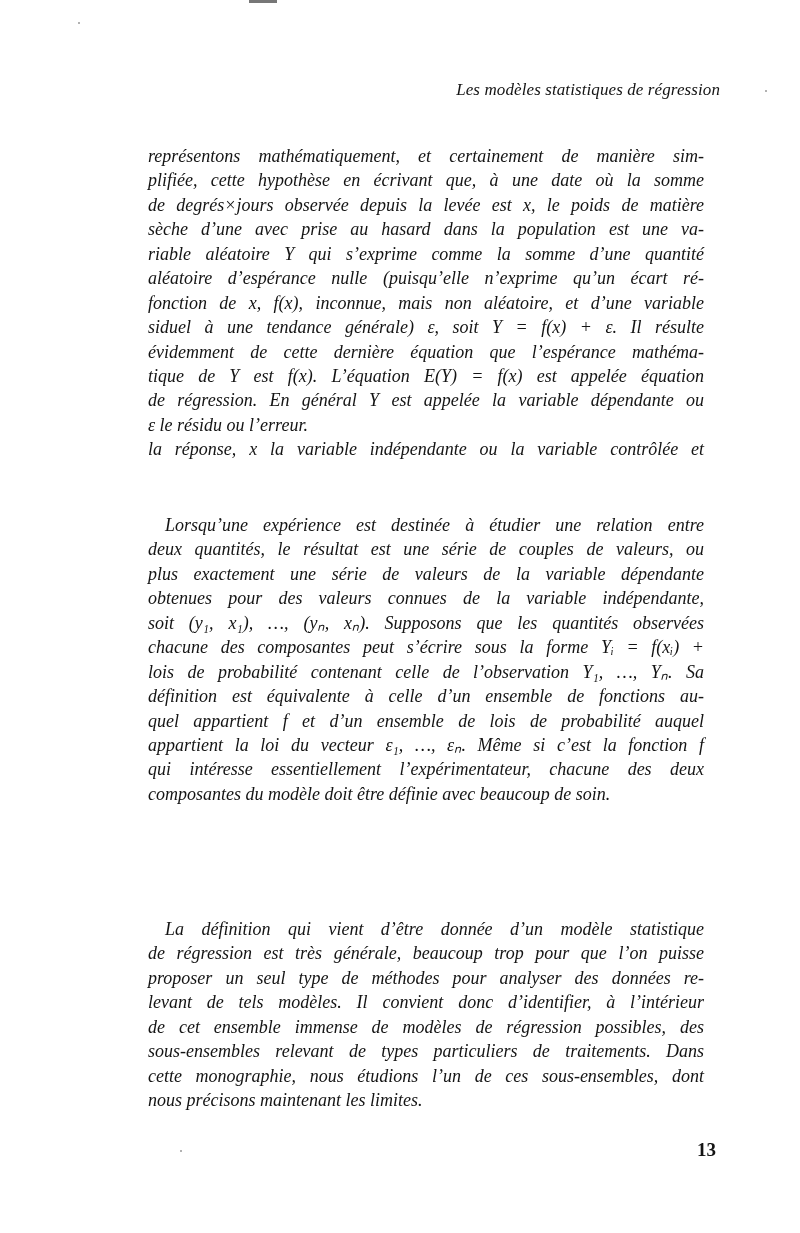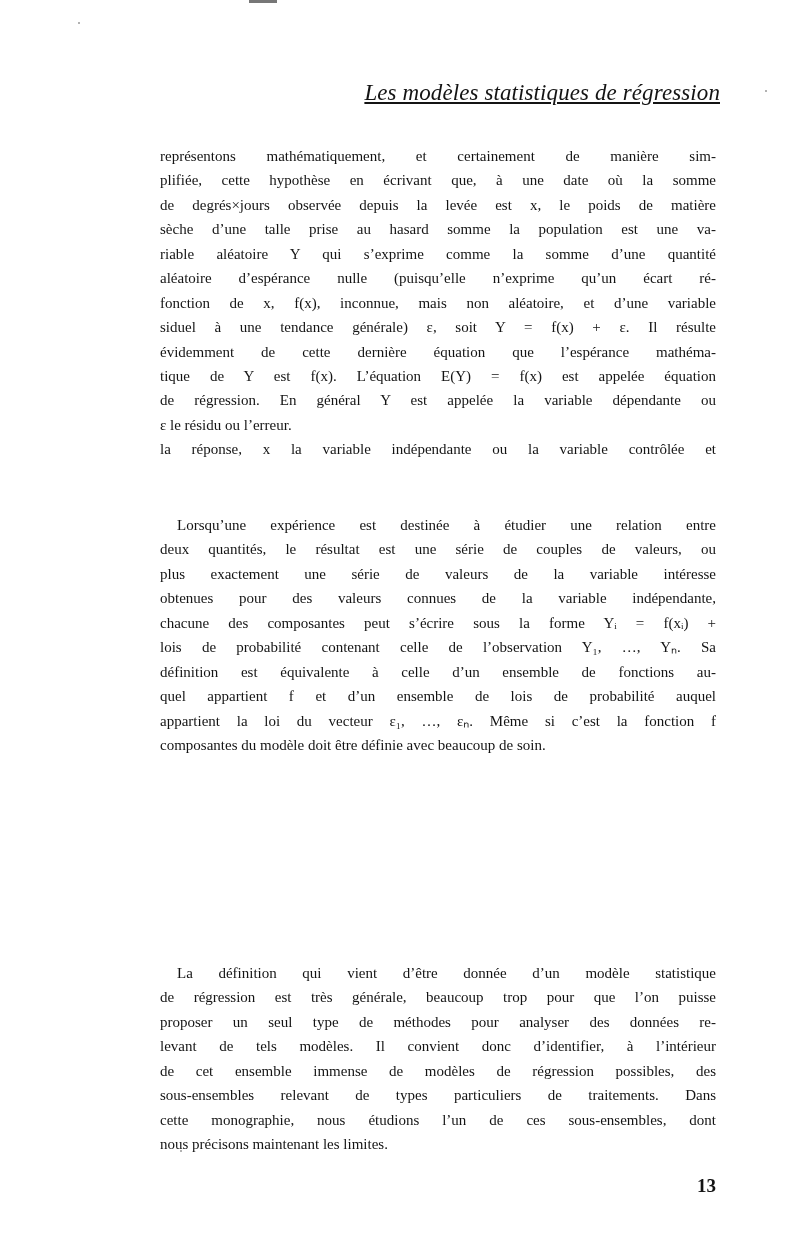--- a/index.html
+++ b/index.html
@@ -1,70 +1,72 @@
 <!DOCTYPE html>
 <html><head>
 <meta charset="utf-8">
 <style>
   html, body { margin: 0; padding: 0; background: #ffffff; }
   body { width: 800px; height: 1233px; position: relative; overflow: hidden;
          font-family: "DejaVu Serif", "Liberation Serif", serif; color: #141414; }
   .topmark { position: absolute; left: 249px; top: 0; width: 28px; height: 3px; background: #777; }
   .speck { position: absolute; width: 2px; height: 2px; background: #999; border-radius: 1px; }
   .running-head { position: absolute; right: 80px; top: 80px; font-style: italic;
-                  font-size: 23px; font-family: "Liberation Serif", serif; letter-spacing: 0.1px; text-decoration: underline; }
-  .para { position: absolute; left: 160px; width: 556px;
-          font-family: "Liberation Serif", serif; font-size: 15px; }
+                  font-size: 17px; font-family: "Liberation Serif", serif; letter-spacing: 0.1px; }
+  .para { position: absolute; left: 148px; width: 556px;
+          font-family: "Liberation Serif", serif; font-size: 18px; font-style: italic; }
   .line { display: block; height: 24.45px; line-height: 24.45px; white-space: nowrap;
           text-align: justify; text-align-last: justify; }
   .line.last { text-align-last: left; }
   .line.indent { padding-left: 17px; }
   .folio { position: absolute; left: 697px; top: 1139px; font-family: "Liberation Serif", serif;
-           font-size: 19px; font-weight: bold; margin-top: 36px; }
+           font-size: 19px; font-weight: bold; }
 </style>
 </head>
 <body>
 
 <div class="topmark"></div>
 <div class="speck" style="left:78px;top:22px;"></div>
 <div class="speck" style="left:765px;top:90px;"></div>
 <div class="speck" style="left:180px;top:1150px;"></div>
 
 <div class="running-head">Les modèles statistiques de régression</div>
 
 <div class="para" style="top:144px;">
   <span class="line">représentons mathématiquement, et certainement de manière sim-</span>
   <span class="line">plifiée, cette hypothèse en écrivant que, à une date où la somme</span>
   <span class="line">de degrés×jours observée depuis la levée est x, le poids de matière</span>
-  <span class="line">sèche d’une talle prise au hasard somme la population est une va-</span>
+  <span class="line">sèche d’une avec prise au hasard dans la population est une va-</span>
   <span class="line">riable aléatoire Y qui s’exprime comme la somme d’une quantité</span>
   <span class="line">aléatoire d’espérance nulle (puisqu’elle n’exprime qu’un écart ré-</span>
   <span class="line">fonction de x, f(x), inconnue, mais non aléatoire, et d’une variable</span>
   <span class="line">siduel à une tendance générale) ε, soit Y = f(x) + ε. Il résulte</span>
   <span class="line">évidemment de cette dernière équation que l’espérance mathéma-</span>
   <span class="line">tique de Y est f(x). L’équation E(Y) = f(x) est appelée équation</span>
   <span class="line">de régression. En général Y est appelée la variable dépendante ou</span>
   <span class="line last">ε le résidu ou l’erreur.</span>
   <span class="line">la réponse, x la variable indépendante ou la variable contrôlée et</span>
 </div>
 
 <div class="para" style="top:513px;">
   <span class="line indent">Lorsqu’une expérience est destinée à étudier une relation entre</span>
   <span class="line">deux quantités, le résultat est une série de couples de valeurs, ou</span>
-  <span class="line">plus exactement une série de valeurs de la variable intéresse</span>
+  <span class="line">plus exactement une série de valeurs de la variable dépendante</span>
   <span class="line">obtenues pour des valeurs connues de la variable indépendante,</span>
+  <span class="line">soit (y₁, x₁), …, (yₙ, xₙ). Supposons que les quantités observées</span>
   <span class="line">chacune des composantes peut s’écrire sous la forme Yᵢ = f(xᵢ) +</span>
   <span class="line">lois de probabilité contenant celle de l’observation Y₁, …, Yₙ. Sa</span>
   <span class="line">définition est équivalente à celle d’un ensemble de fonctions au-</span>
   <span class="line">quel appartient f et d’un ensemble de lois de probabilité auquel</span>
   <span class="line">appartient la loi du vecteur ε₁, …, εₙ. Même si c’est la fonction f</span>
+  <span class="line">qui intéresse essentiellement l’expérimentateur, chacune des deux</span>
   <span class="line last">composantes du modèle doit être définie avec beaucoup de soin.</span>
 </div>
 
-<div class="para" style="top:917px;margin-top:44px;">
+<div class="para" style="top:917px;">
   <span class="line indent">La définition qui vient d’être donnée d’un modèle statistique</span>
   <span class="line">de régression est très générale, beaucoup trop pour que l’on puisse</span>
   <span class="line">proposer un seul type de méthodes pour analyser des données re-</span>
   <span class="line">levant de tels modèles. Il convient donc d’identifier, à l’intérieur</span>
   <span class="line">de cet ensemble immense de modèles de régression possibles, des</span>
   <span class="line">sous-ensembles relevant de types particuliers de traitements. Dans</span>
   <span class="line">cette monographie, nous étudions l’un de ces sous-ensembles, dont</span>
   <span class="line last">nous précisons maintenant les limites.</span>
 </div>
 

